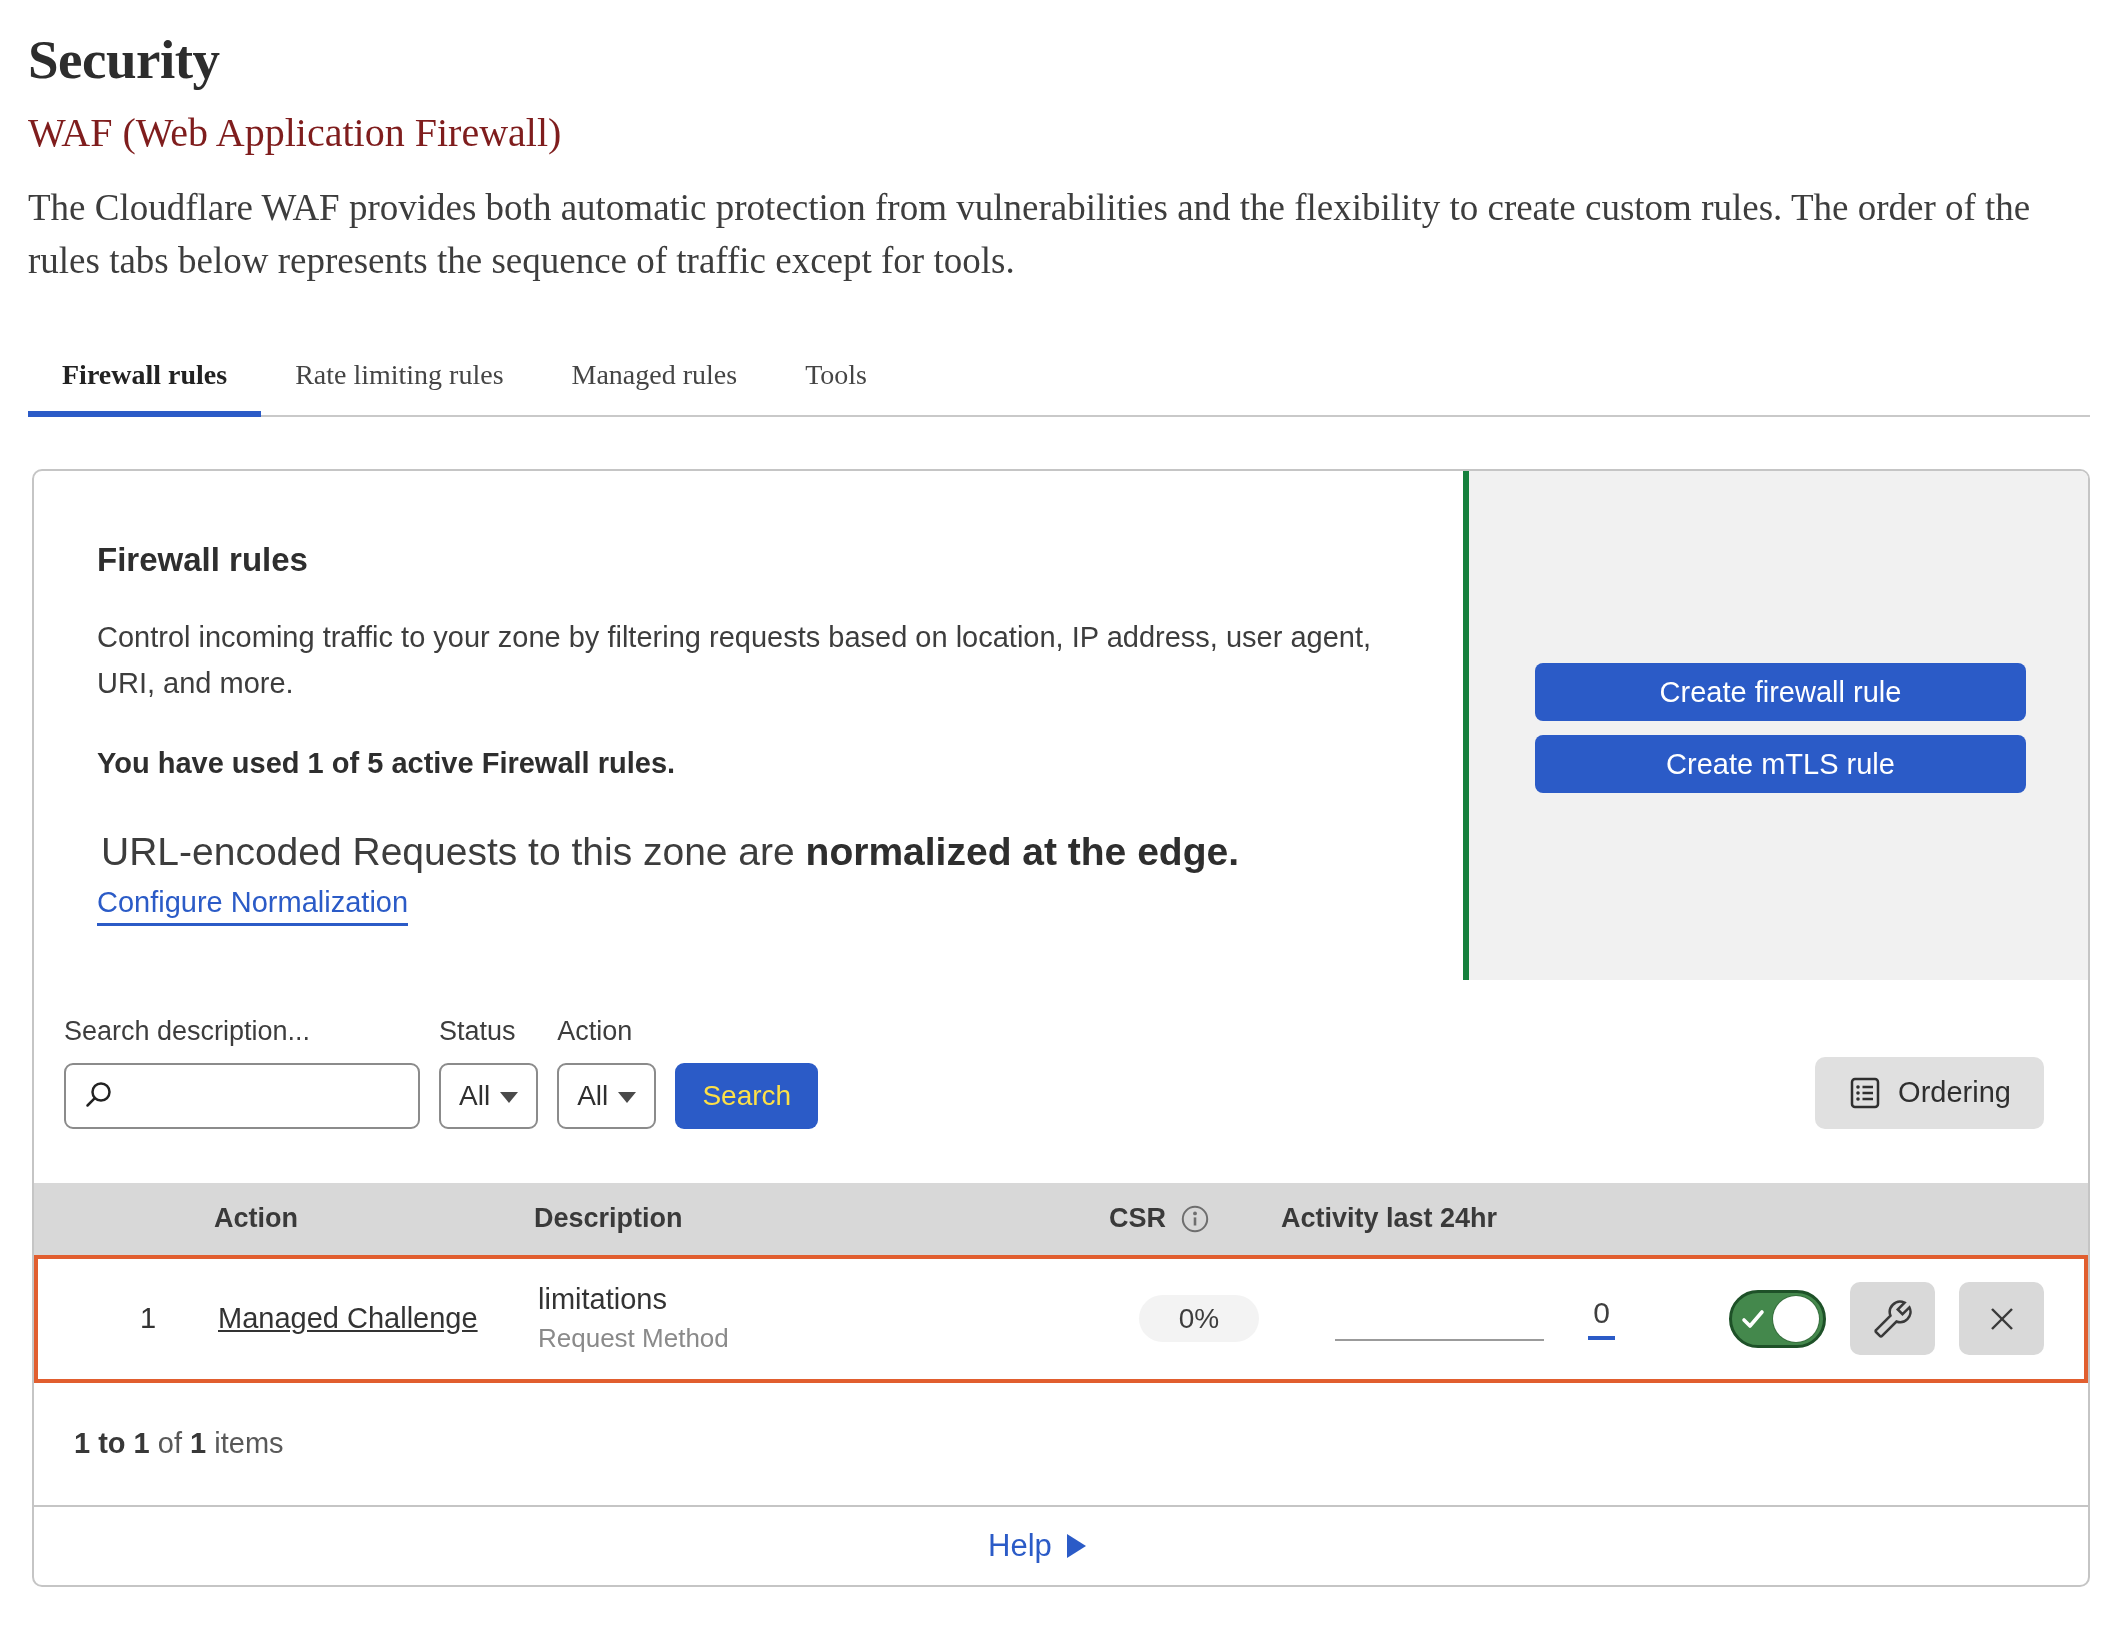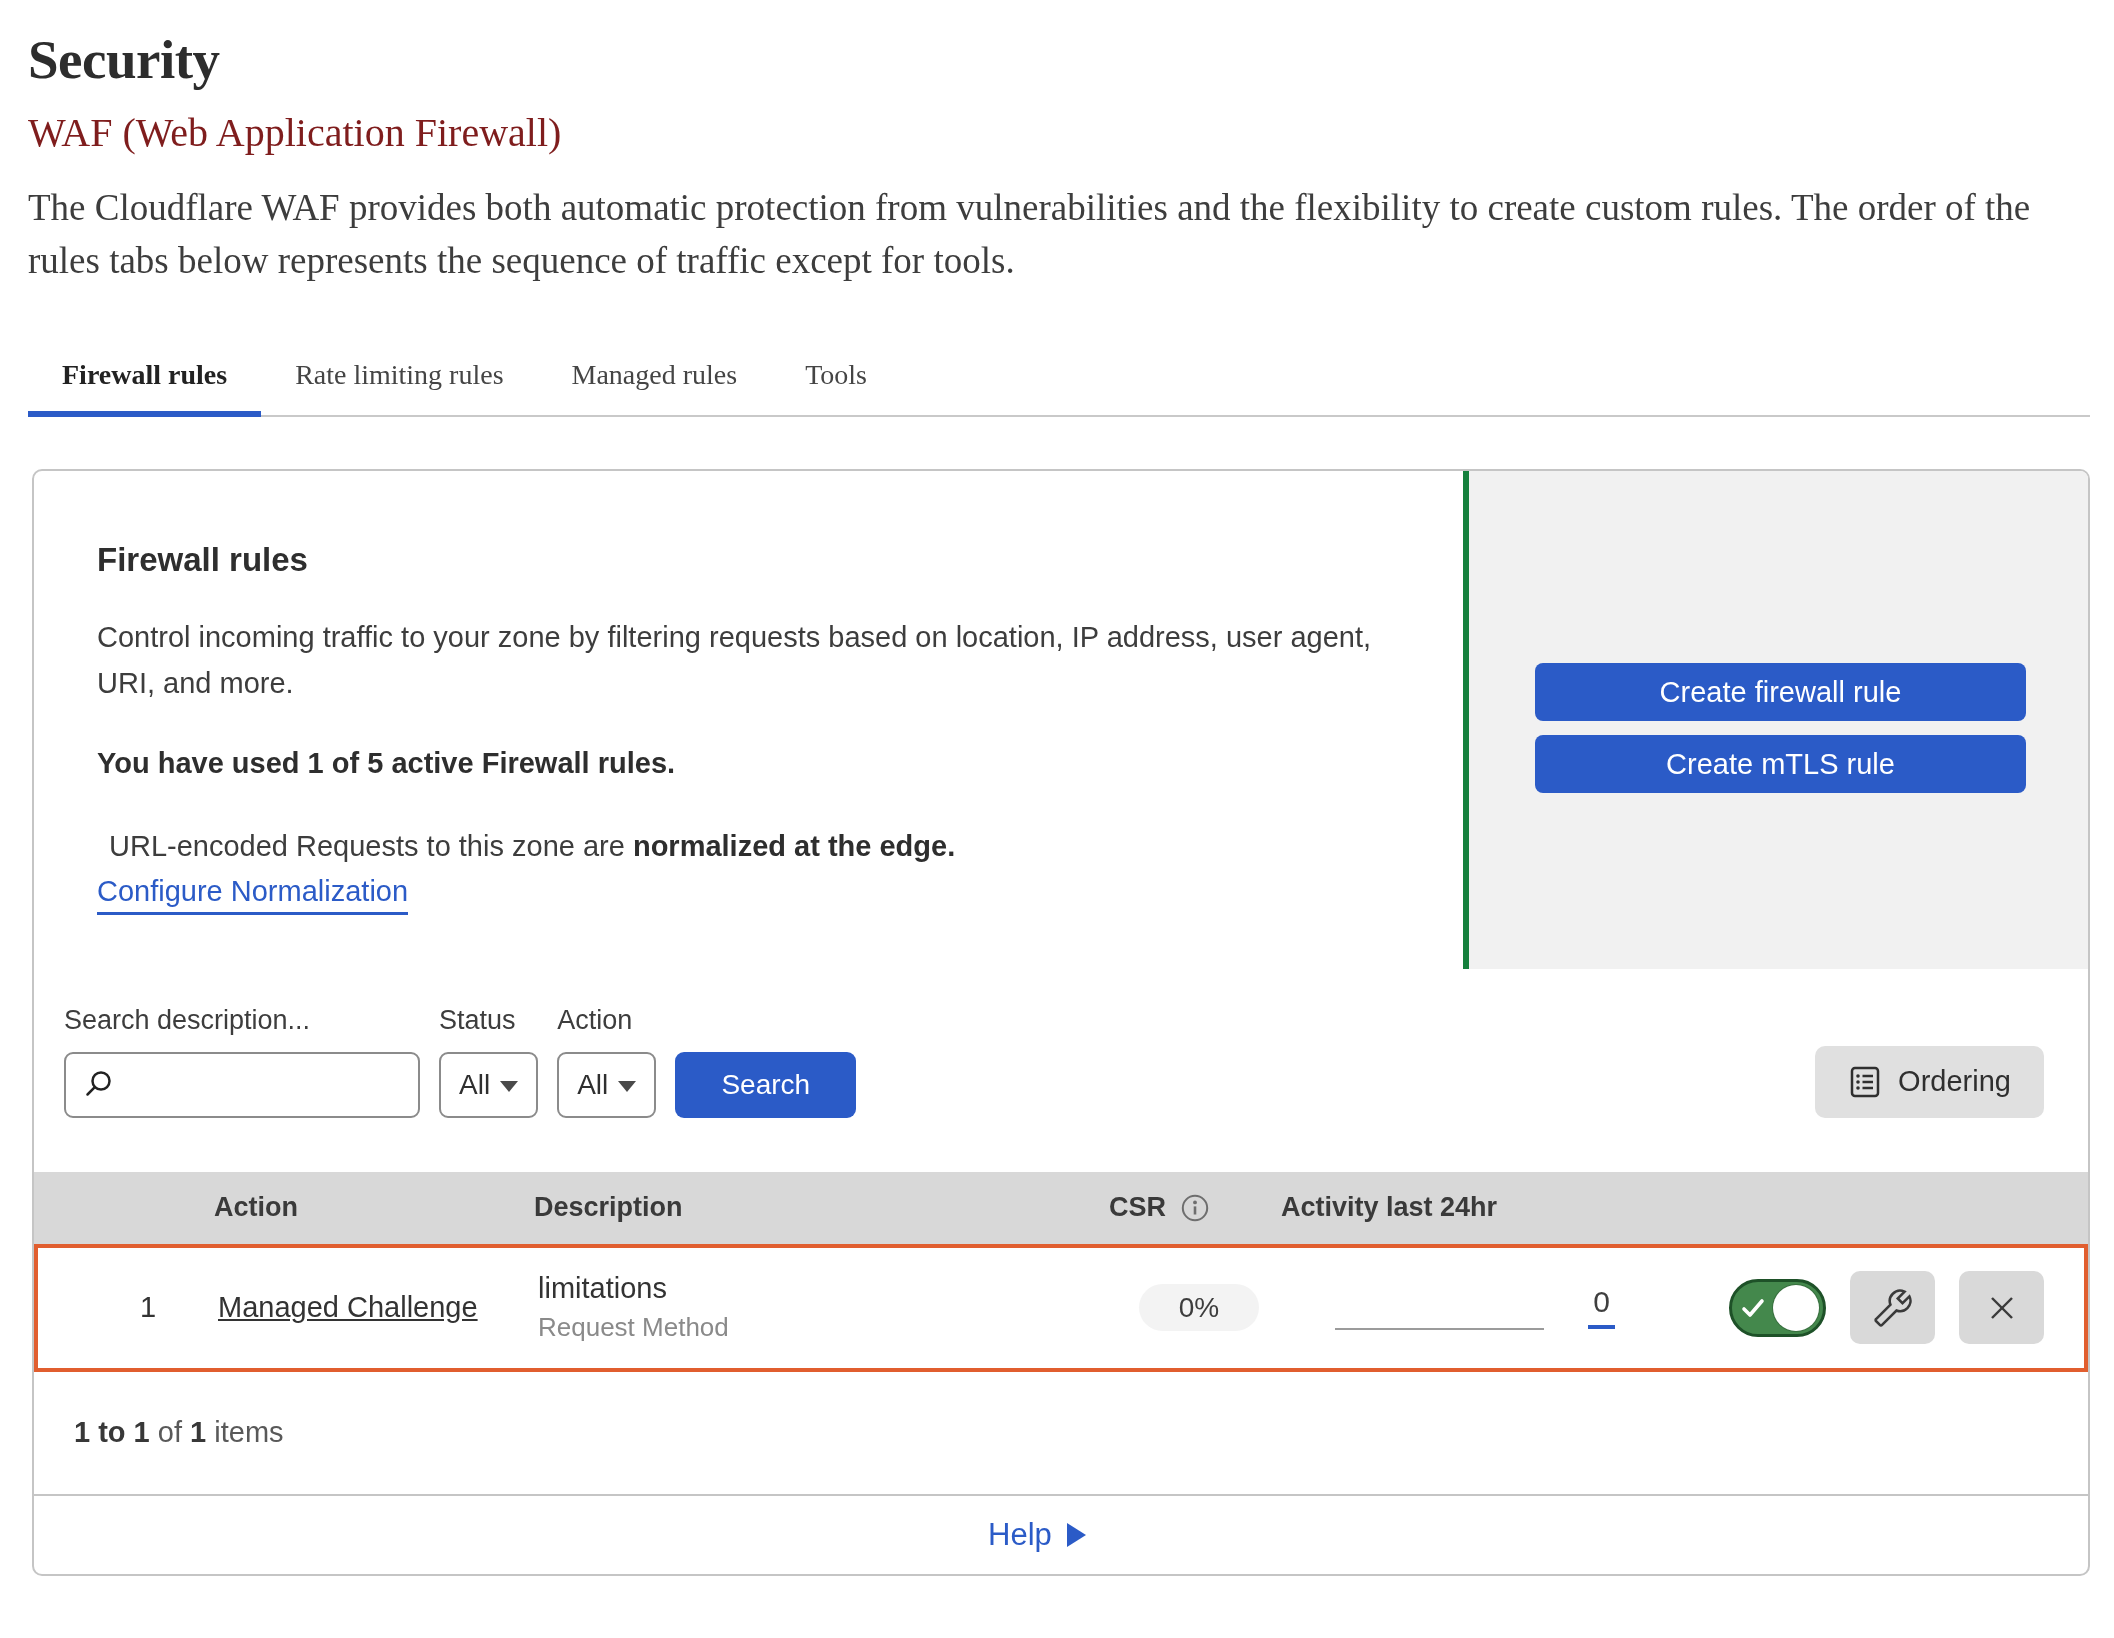--- a/index.html
+++ b/index.html
@@ -23,37 +23,37 @@
   .tab.active { font-weight: 700; color: #222; border-bottom: 6px solid #2b5bc7; margin-bottom: -2px; padding-bottom: 20px; }
 
   
   .card { margin: 52px 24px 0 32px; border: 2px solid #c5c5c5; border-radius: 10px; overflow: hidden; background: #fff; }
 
   .card-top { display: flex; align-items: stretch; }
   .card-info { flex: 1; padding: 70px 60px 54px 63px; }
   .card-heading { font-size: 33px; font-weight: 700; color: #2e2e2e; margin: 0 0 36px; }
   .card-desc { font-size: 29px; line-height: 1.58; margin: 0 0 40px; max-width: 1310px; color: #3d3d3d; }
   .usage-text { font-size: 29px; font-weight: 700; color: #2e2e2e; margin: 0 0 50px; }
-  .norm-text { font-size: 29px; margin: 0 12px 12px; color: #3d3d3d; }
+  .norm-text { font-size: 39px; margin: 0 4px 12px; color: #3d3d3d; }
   .norm-text b { color: #2e2e2e; }
   .norm-link { display: inline-block; font-size: 29px; color: #2b5bc7; border-bottom: 3px solid #2b5bc7; padding-bottom: 4px; cursor: pointer; text-decoration: none; }
 
   .side-panel { width: 625px; background: #f1f1f1; border-left: 6px solid #15803d; padding: 192px 62px 4px 66px; display: flex; flex-direction: column; gap: 14px; }
   .btn-primary { height: 58px; border: none; border-radius: 8px; background: #2b5bc7; color: #ffffff; font-size: 29px; font-family: inherit; cursor: pointer; }
 
   
   .filter-bar { display: flex; align-items: flex-end; padding: 36px 44px 0 30px; }
   .filter-group { display: flex; flex-direction: column; }
   .filter-label { font-size: 27px; color: #3d3d3d; margin-bottom: 16px; }
   .search-box { width: 356px; height: 66px; border: 2.5px solid #8b8b8b; border-radius: 9px; display: flex; align-items: center; padding-left: 16px; background: #fff; }
   .search-box input { border: none; outline: none; flex: 1; font-size: 28px; font-family: inherit; margin-left: 10px; min-width: 0; background: transparent; }
   .select-box { height: 66px; border: 2.5px solid #8b8b8b; border-radius: 9px; display: flex; align-items: center; justify-content: center; gap: 10px; font-size: 28px; color: #2f2f2f; padding: 0 18px; cursor: pointer; background: #fff; }
   .ml { margin-left: 19px; }
   .caret-down { width: 0; height: 0; border-left: 9px solid transparent; border-right: 9px solid transparent; border-top: 11px solid #4a4a4a; margin-top: 3px; }
-  .search-btn { margin-left: 19px; width: 181px; height: 66px; border: none; border-radius: 9px; background: #2b5bc7; color: #ffffff; font-size: 28px; font-family: inherit; cursor: pointer; }
+  .search-btn { margin-left: 19px; width: 143px; height: 66px; border: none; border-radius: 9px; background: #2b5bc7; color: #fde047; font-size: 28px; font-family: inherit; cursor: pointer; }
   .ordering-btn { margin-left: auto; width: 229px; height: 72px; border: none; border-radius: 10px; background: #e0e0e0; color: #2f2f2f; font-size: 29px; font-family: inherit; display: flex; align-items: center; justify-content: center; gap: 16px; cursor: pointer; }
 
   
   .table { margin-top: 54px; }
   .grid-cols { display: grid; grid-template-columns: 140px 320px 575px 172px 330px 1fr; align-items: center; padding: 0 40px; }
   .thead { height: 72px; background: #d8d8d8; font-size: 27px; font-weight: 700; color: #3a3a3a; }
   .th-csr { display: flex; align-items: center; gap: 14px; }
   .rule-row { height: 128px; border: 4px solid #e15e2f; background: #ffffff; }
   .cell-num { text-align: center; font-size: 29px; color: #333; }
   .cell-action { font-size: 29px; color: #333; text-decoration: underline; }

